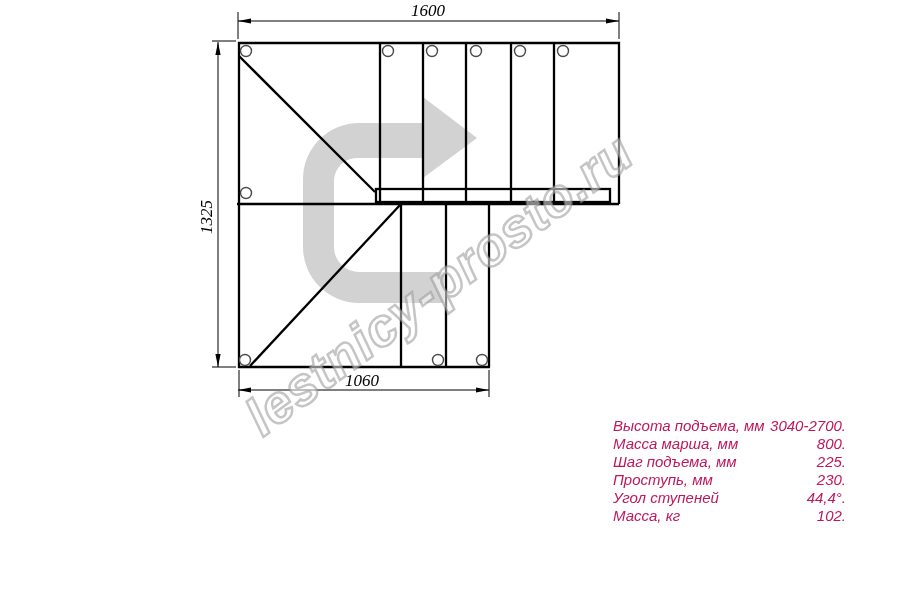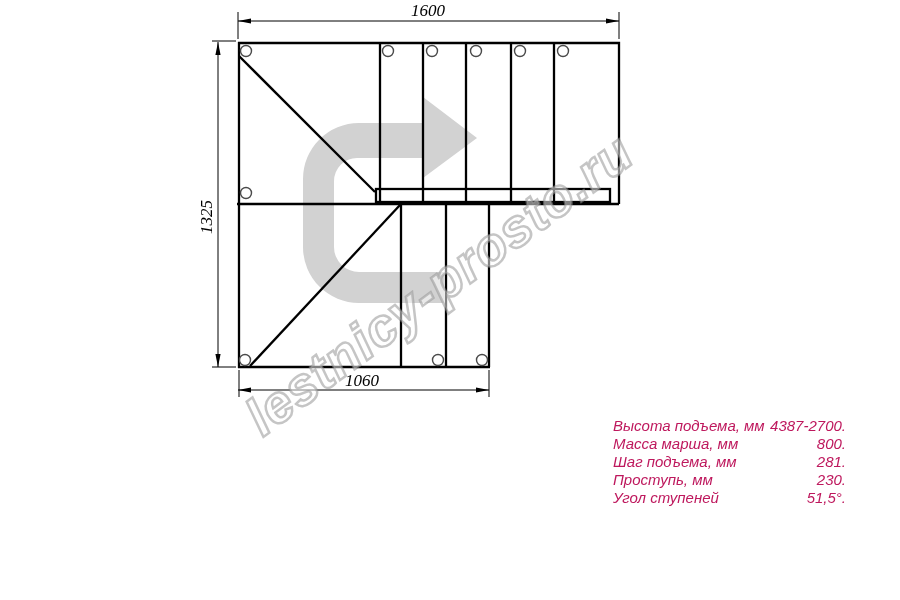--- a/index.html
+++ b/index.html
@@ -124,35 +124,39 @@
         <path d="M238,390 L251,387.4 L251,392.6 Z"></path>
         <path d="M489,390 L476,387.4 L476,392.6 Z"></path>
       </g>
       <text class="dim-text" x="362" y="386" text-anchor="middle">1060</text>
     </g>
   </svg>
 
   <div class="specs">
     <div class="spec-row">
       <span class="spec-label">Высота подъема, мм</span>
-      <span class="spec-value">4387-2700.</span>
+      <span class="spec-value">3040-2700.</span>
     </div>
     <div class="spec-row">
       <span class="spec-label">Масса марша, мм</span>
       <span class="spec-value">800.</span>
     </div>
     <div class="spec-row">
       <span class="spec-label">Шаг подъема, мм</span>
-      <span class="spec-value">281.</span>
+      <span class="spec-value">225.</span>
     </div>
     <div class="spec-row">
       <span class="spec-label">Проступь, мм</span>
       <span class="spec-value">230.</span>
     </div>
     <div class="spec-row">
       <span class="spec-label">Угол ступеней</span>
-      <span class="spec-value">51,5°.</span>
+      <span class="spec-value">44,4°.</span>
+    </div>
+    <div class="spec-row">
+      <span class="spec-label">Масса, кг</span>
+      <span class="spec-value">102.</span>
     </div>
   </div>
 
   <div class="watermark">lestnicy-prosto.ru</div>
 
 </div>
 
 </body></html>

